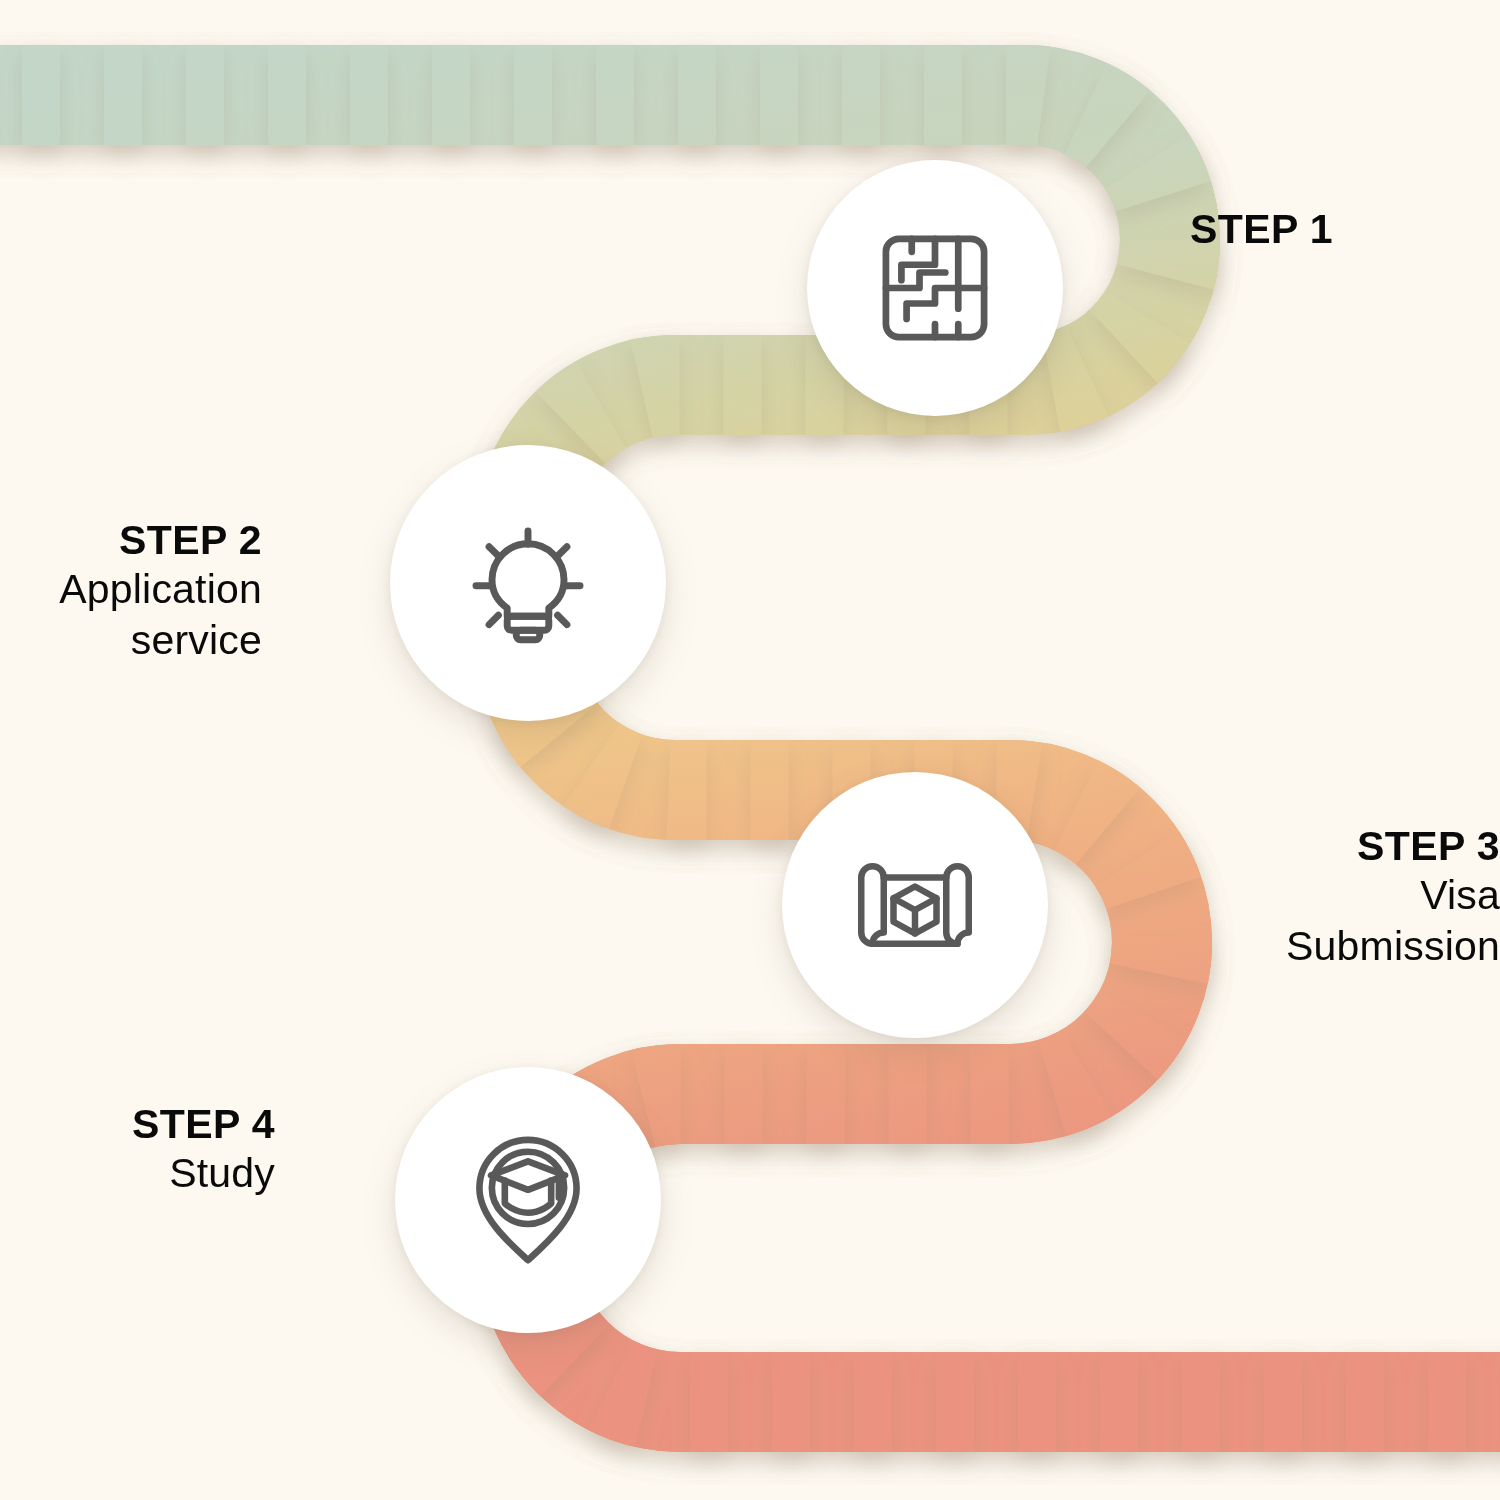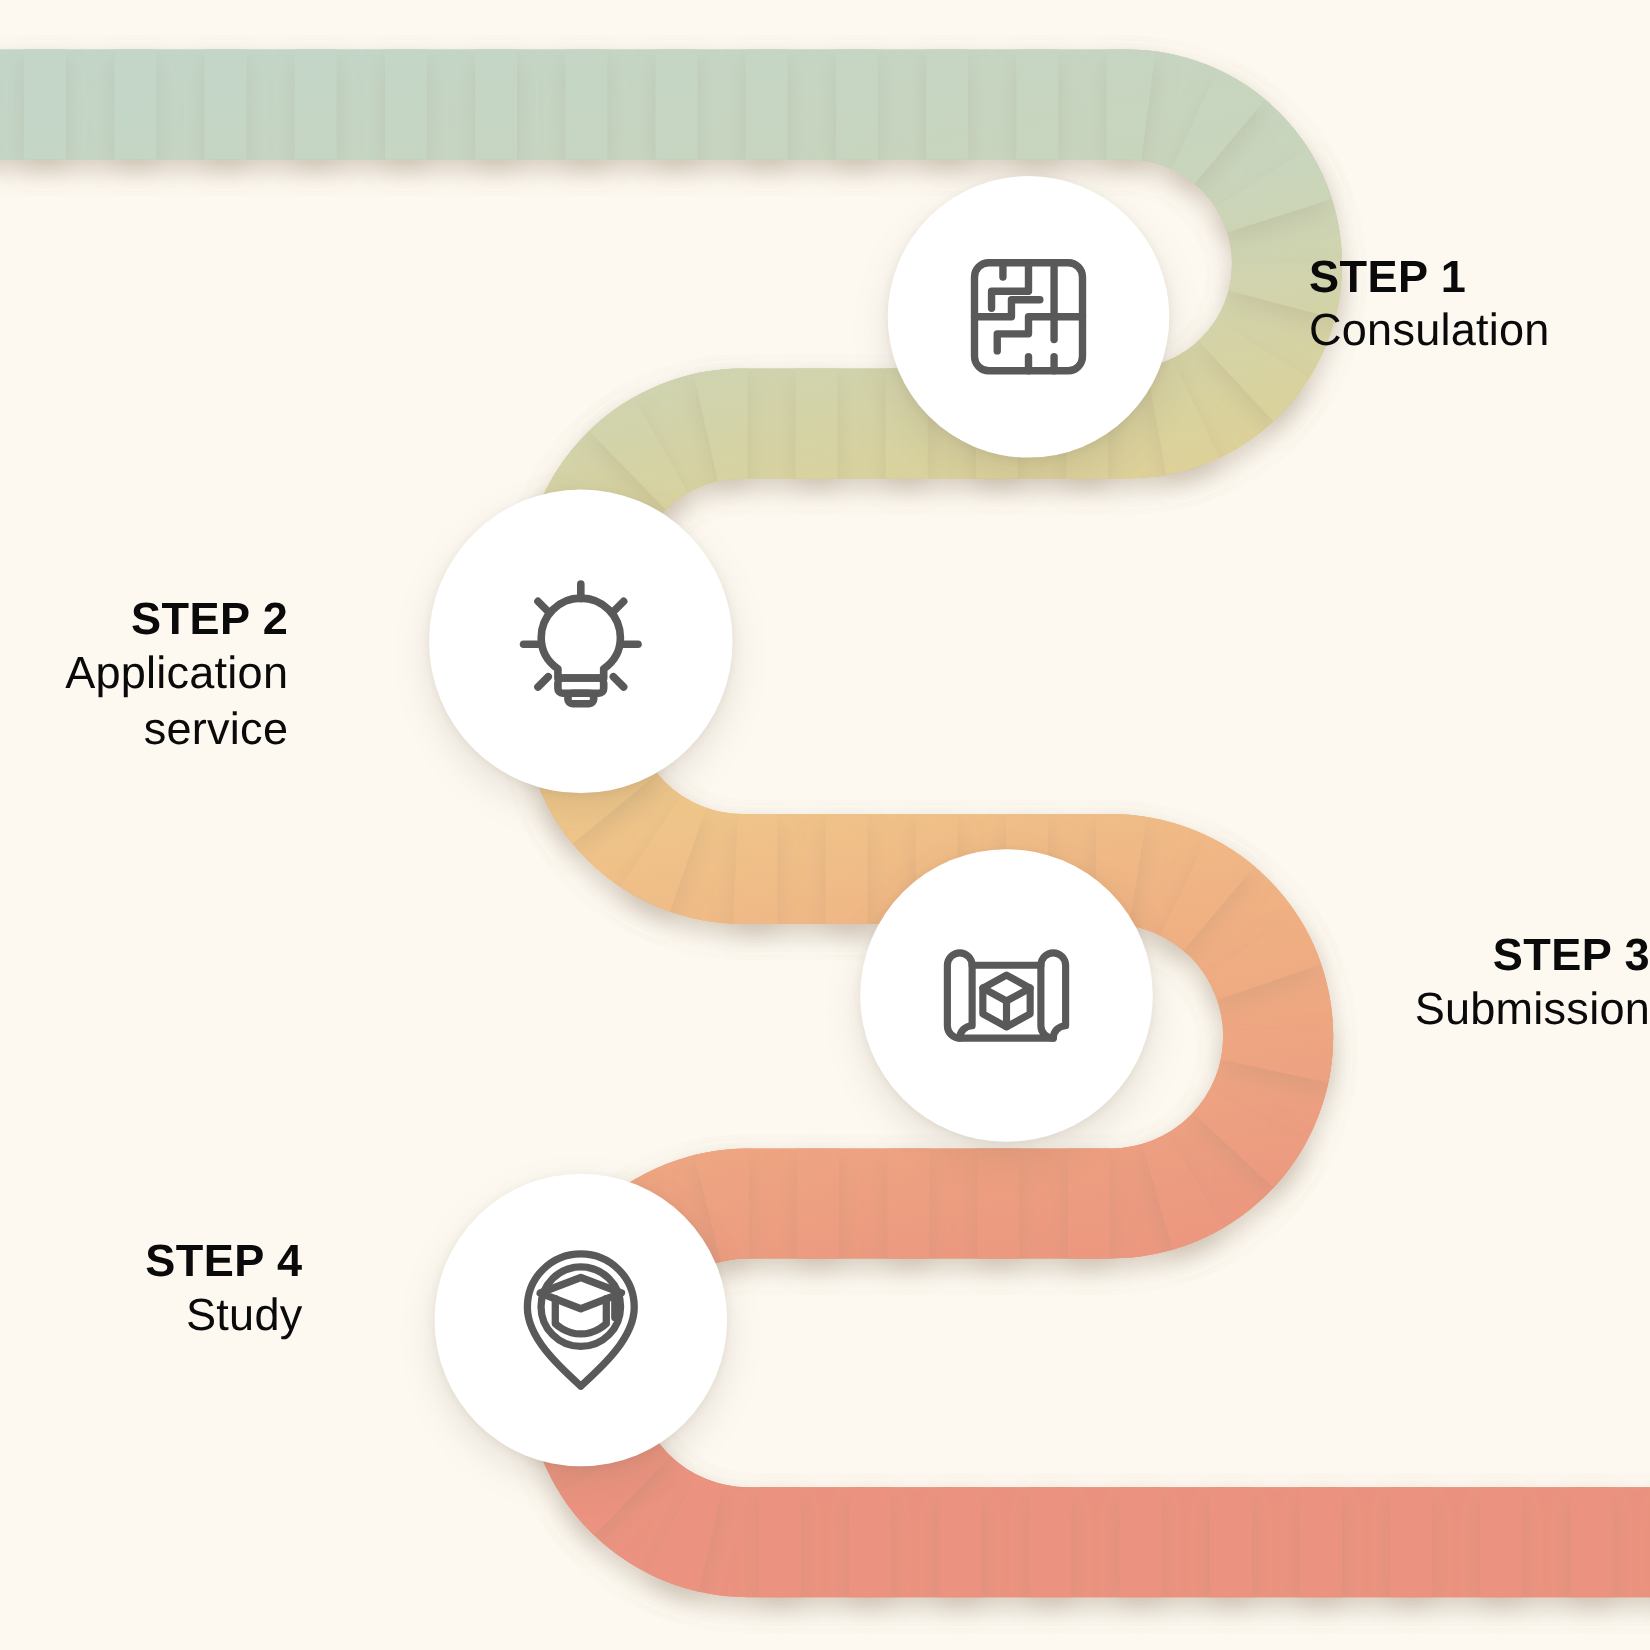--- a/index.html
+++ b/index.html
@@ -38,21 +38,20 @@
   .label {
     position: absolute;
     color: #0A0A0A;
   }
   .label .step {
     font-weight: bold;
     font-size: 41px;
     letter-spacing: 0.4px;
     line-height: 1.18;
     white-space: nowrap;
-    margin-top: 22px;
   }
   .label .desc {
     font-weight: normal;
     font-size: 41px;
     line-height: 1.24;
     letter-spacing: 0.2px;
   }
   .label.align-left { text-align: left; }
   .label.align-right { text-align: right; }
 
@@ -178,30 +177,30 @@
         <circle cx="22" cy="20.6" r="13.1"></circle>
         <path d="M8.6 16.1 L22 11 L35.4 16.1 L22 21.3 Z"></path>
         <path d="M13.6 18 V26.2 C13.6 26.2 17 29.6 22 29.6 C27 29.6 30.4 26.2 30.4 26.2 V18"></path>
         <path d="M33.2 17.3 V24.2"></path>
       </svg>
     </span>
   </div>
 
   <div class="label align-left" id="label-1">
     <div class="step">STEP 1</div>
-    <div class="desc">Consulation</div>
   </div>
 
   <div class="label align-right" id="label-2">
     <div class="step">STEP 2</div>
     <div class="desc">Application service</div>
   </div>
 
   <div class="label align-left" id="label-3">
     <div class="step">STEP 3</div>
+    <div class="desc">Visa</div>
     <div class="desc">Submission</div>
   </div>
 
   <div class="label align-right" id="label-4">
     <div class="step">STEP 4</div>
     <div class="desc">Study</div>
   </div>
 
 </div>
 

